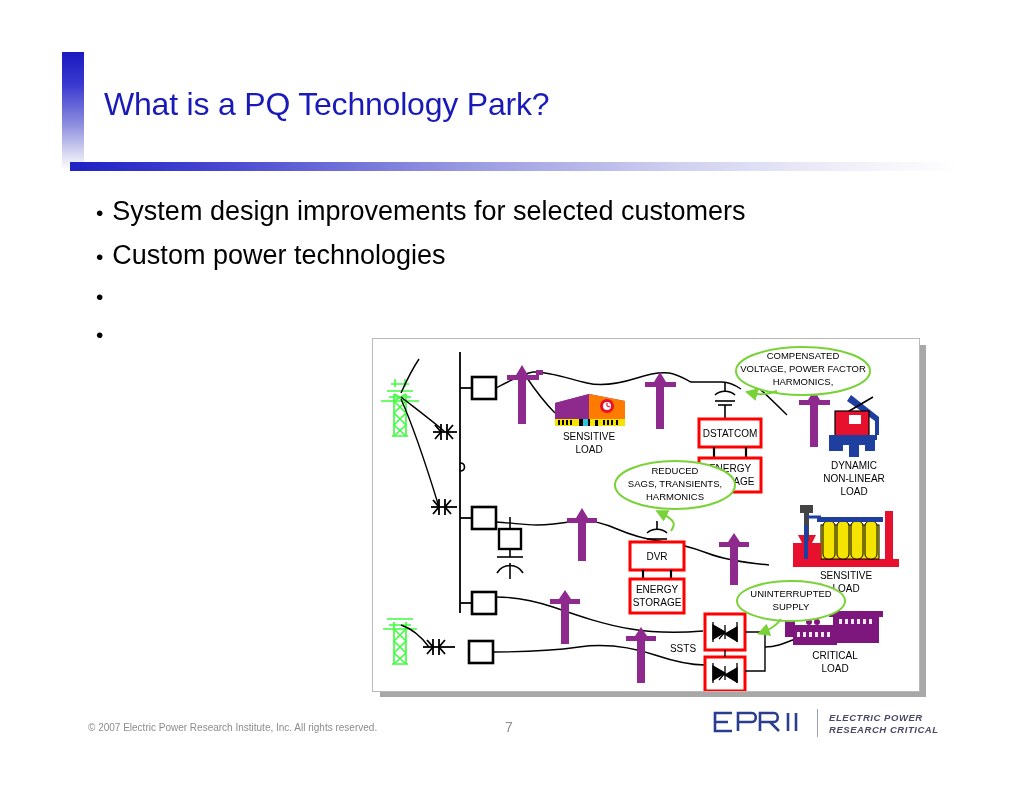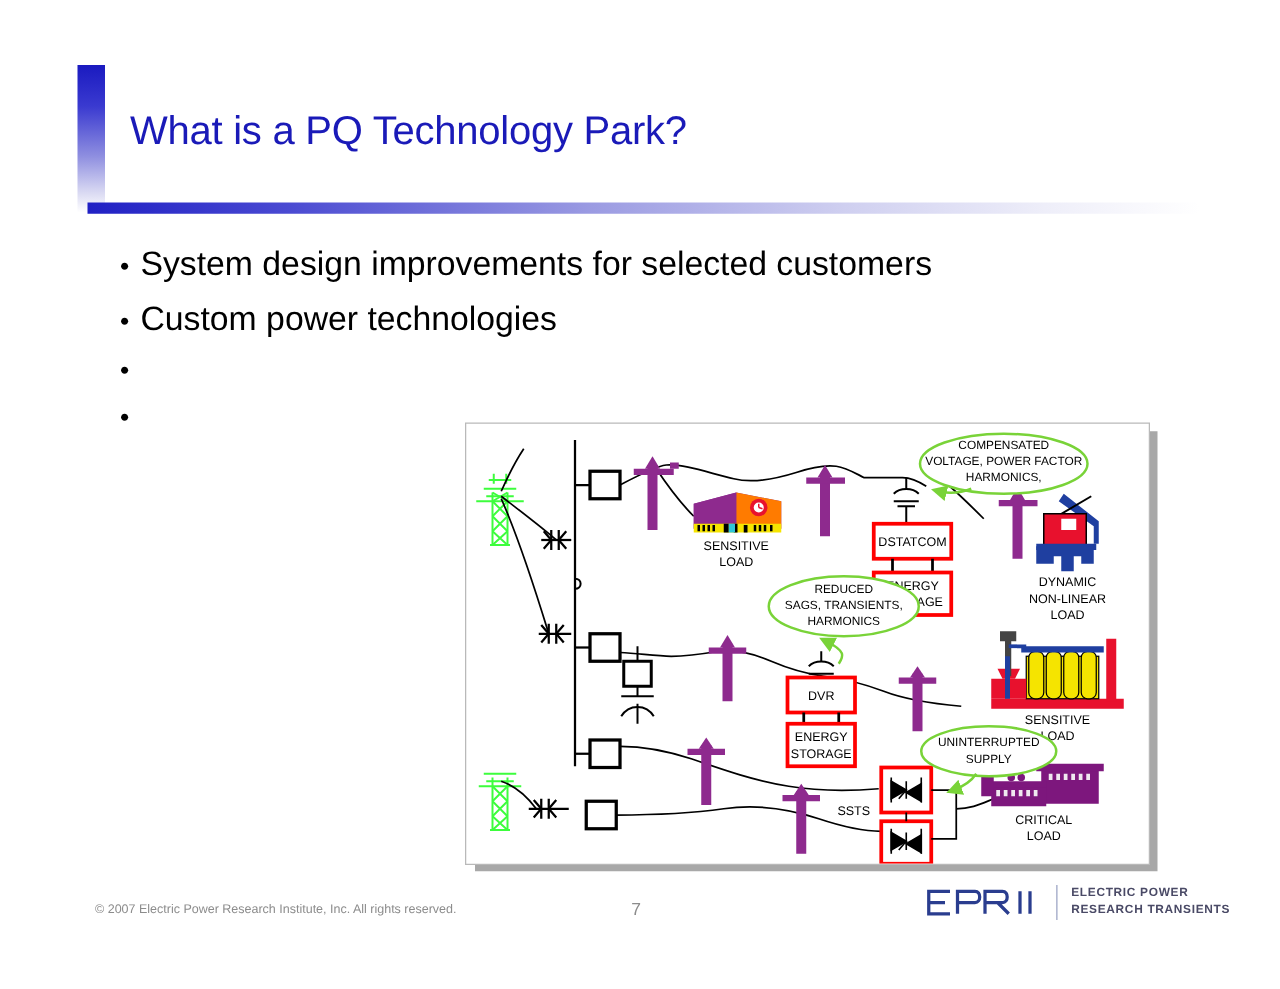--- a/index.html
+++ b/index.html
@@ -71,36 +71,37 @@
     width: 546px; height: 352px;
     background: #ffffff;
     border: 1px solid #b9b9b9;
     overflow: hidden;
   }
   #diagram-svg { display: block; }
 
   
   #copyright {
     position: absolute;
-    left: 76px; top: 722px;
+    left: 88px; top: 722px;
     font-size: 10px;
     color: #8c8c8c;
     white-space: nowrap;
   }
   #page-number {
     position: absolute;
     left: 505px; top: 719px;
     font-size: 14px;
     color: #8c8c8c;
   }
   #epri-logo {
     position: absolute;
-    left: 738px; top: 707px;
+    left: 710px; top: 707px;
     display: flex;
-    align-items: center;
+    align-items: flex-end;
+    font-style: italic;
   }
   #epri-wordmark { display: block; }
   #epri-divider {
     width: 1px; height: 28px;
     background: #9aa3c4;
     margin: 0 11px 0 9px;
   }
   #epri-tagline {
     font-size: 9.5px;
     line-height: 1.32;
@@ -429,15 +430,15 @@
       <path d="M22,6 L5,6 L5,24 L22,24 M5,15 L18,15"></path>
       <path d="M28,24 L28,6 L42,6 C47,6 47,15 42,15 L28,15"></path>
       <path d="M50,24 L50,6 L64,6 C69,6 69,15 64,15 L50,15 M60,15 L69,24"></path>
       <path d="M78,6 L78,24"></path>
       <path d="M86,6 L86,24"></path>
     </g>
   </svg>
   <div id="epri-divider"></div>
   <div id="epri-tagline">
     <div>ELECTRIC POWER</div>
-    <div>RESEARCH TRANSIENTS</div>
+    <div>RESEARCH CRITICAL</div>
   </div>
 </div>
 
 </body></html>

